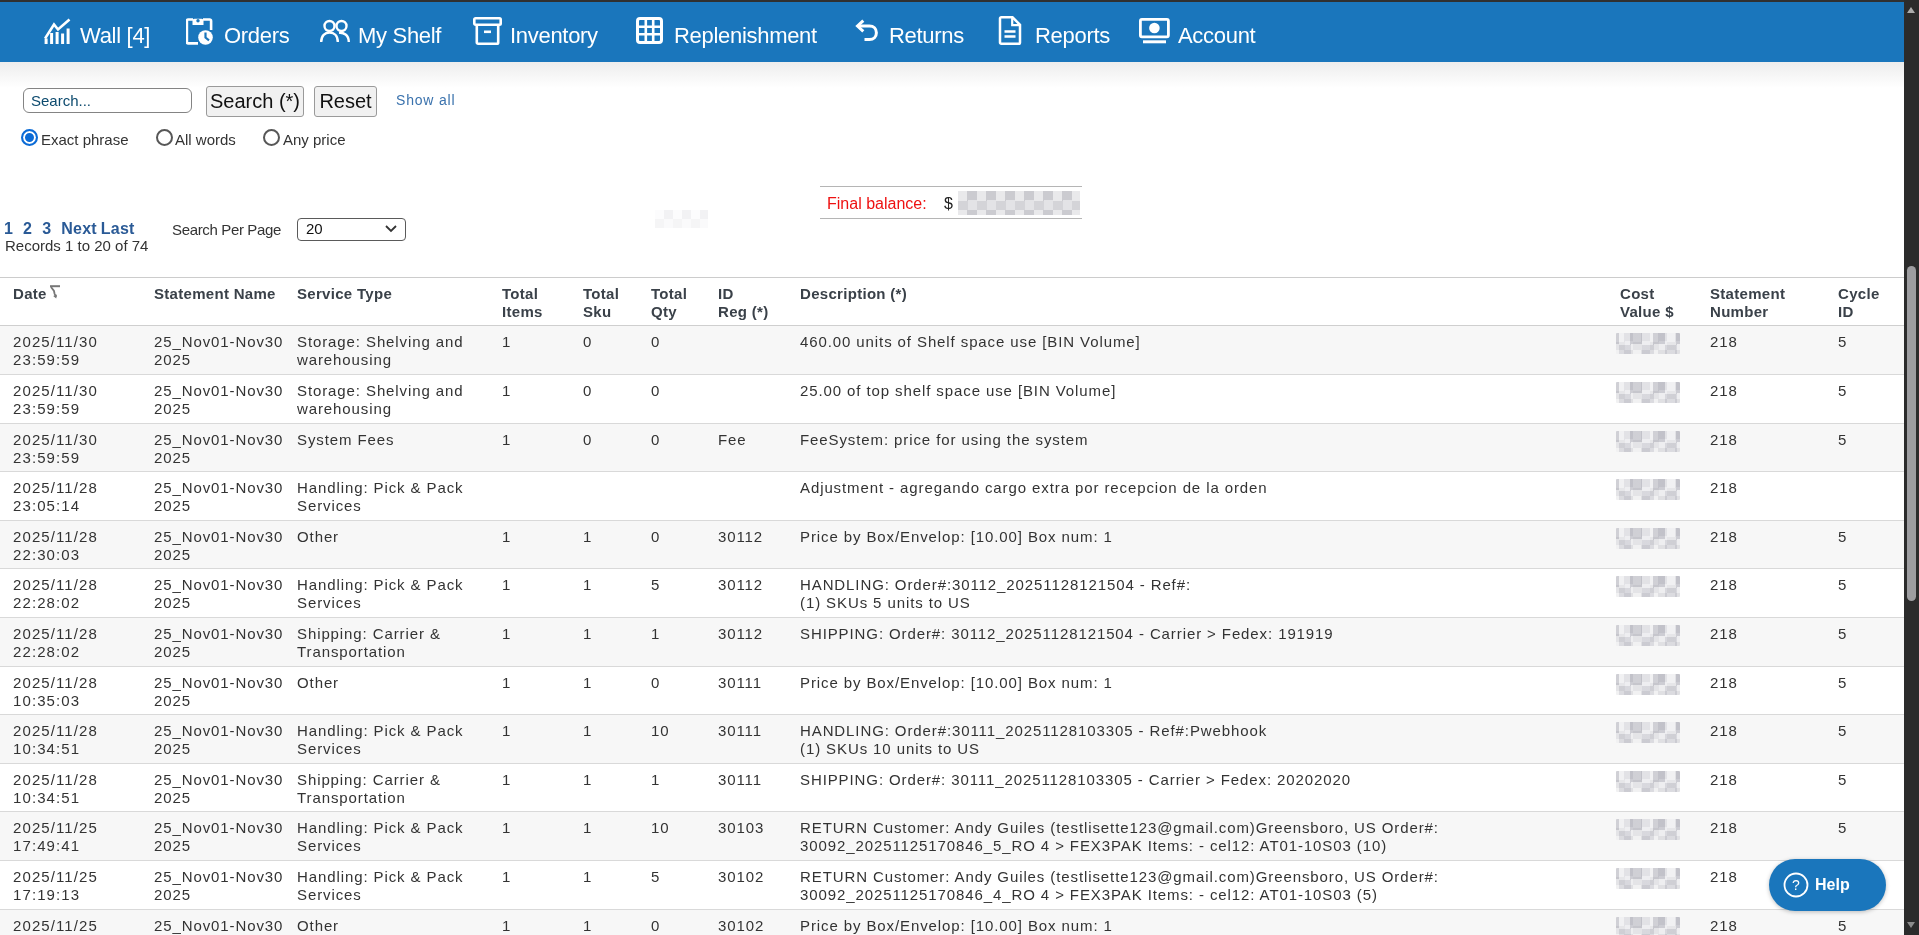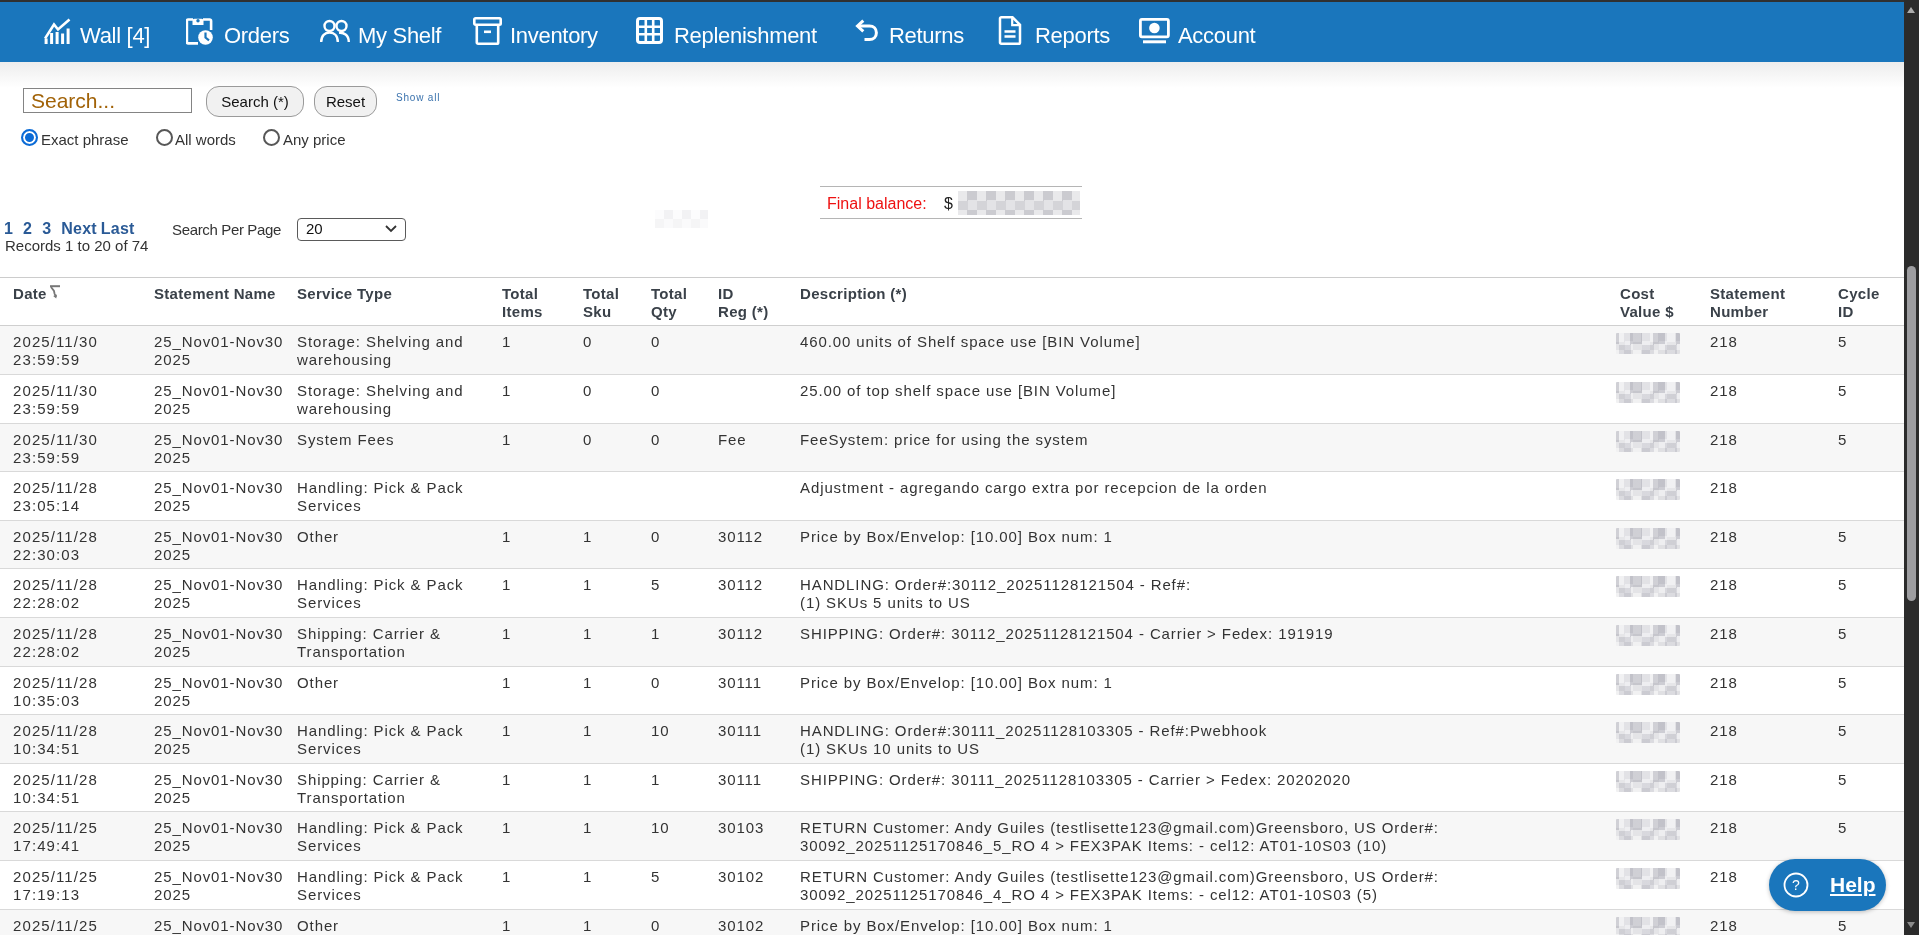--- a/index.html
+++ b/index.html
@@ -5,25 +5,25 @@
 html,body{margin:0;padding:0;}
 body{width:1919px;height:935px;overflow:hidden;position:relative;background:#fff;font-family:"Liberation Sans",sans-serif;color:#333;}
 .abs{position:absolute;}
 
 #topstrip{left:0;top:0;width:1919px;height:2px;background:#303030;}
 #nav{left:0;top:2px;width:1904px;height:60px;background:#1a76bc;padding-left:24px;}
 .nitem{position:absolute;top:0;height:60px;display:flex;align-items:center;color:#fff;font-size:22px;letter-spacing:-0.3px;white-space:nowrap;}
 .nitem span{position:relative;top:4px;}
 .nitem svg{display:block;margin-top:-3px;}
 
-#searchbox{left:23px;top:88px;width:160px;height:23px;border:1px solid #848484;border-radius:0;background:#fff;font-size:21px;color:#a16207;line-height:23px;padding-left:7px;}
-.btn{border:1px solid #9a9a9a;border-radius:13px;background:#f1f1f1;color:#111;font-size:15px;display:flex;align-items:center;justify-content:center;}
+#searchbox{left:23px;top:88px;width:160px;height:23px;border:1px solid #848484;border-radius:6px;background:#fff;font-size:15px;color:#0c4a6e;line-height:23px;padding-left:7px;}
+.btn{border:1px solid #9a9a9a;border-radius:3px;background:#f1f1f1;color:#111;font-size:20px;display:flex;align-items:center;justify-content:center;}
 #btnSearch{left:206px;top:86px;width:96px;height:29px;}
 #btnReset{left:314px;top:86px;width:61px;height:29px;}
-#showall{left:396px;top:92px;font-size:10px;color:#3a72ad;letter-spacing:.8px;}
+#showall{left:396px;top:92px;font-size:14px;color:#3a72ad;letter-spacing:.8px;}
 
 .radio{width:13px;height:13px;border-radius:50%;}
 .radio.off{border:2px solid #575757;background:#fff;}
 .radio.on{border:2px solid #0b6bd6;background:#fff;box-shadow:inset 0 0 0 2px #fff, inset 0 0 0 8px #0b6bd6;}
 .rlabel{font-size:15px;color:#333;}
 
 #fbal{left:820px;top:186px;width:262px;height:31px;border-top:1px solid #b5b5b5;border-bottom:1px solid #b5b5b5;}
 #fbal .t{position:absolute;left:7px;top:8px;color:#ee1111;font-size:16px;}
 #fbal .d{position:absolute;left:124px;top:8px;color:#222;font-size:16px;}
 .pixblur{background:#e6e6e8;background-image:conic-gradient(#d7d7db 25%,#ebebee 0 50%,#dfdfe3 0 75%,#f0f0f2 0);background-size:17px 17px;}
@@ -41,21 +41,21 @@
 #tbl th,#tbl td{vertical-align:top;text-align:left;font-weight:normal;padding:7px 8px 0 13px;line-height:18px;border-bottom:1px solid #d9d9d9;overflow:hidden;white-space:nowrap;letter-spacing:.3px;}
 #tbl td{letter-spacing:.9px;}
 #tbl td:first-child{letter-spacing:1.1px;}
 #tbl th{color:#3a4149;font-weight:bold;border-top:1px solid #cccccc;border-bottom:1px solid #cfcfcf;height:40.4px;}
 #tbl td{height:40.6px;color:#333;}
 #tbl tr.odd td{background:#f7f7f7;}
 .cblur{width:64px;height:21px;margin-left:-4px;background:#dcdce0;background-image:conic-gradient(rgba(175,175,185,.45) 25%,rgba(255,255,255,.3) 0 50%,rgba(190,190,200,.35) 0 75%,rgba(250,250,252,.4) 0),conic-gradient(#d2d2d7 25%,#e6e6e9 0 50%,#d8d8dc 0 75%,#ebebed 0);background-size:23px 23px,17px 17px;background-position:3px 0,0 0;border-radius:1px;}
 
 #help{left:1769px;top:859px;width:117px;height:52px;border-radius:26px;background:#1a76bc;color:#fff;display:flex;align-items:center;box-shadow:0 1px 4px rgba(0,0,0,.25);}
 #help .q{margin-left:14px;}
-#help .t{margin-left:21px;font-size:21px;font-weight:bold;text-decoration:underline;}
+#help .t{margin-left:6px;font-size:16px;font-weight:bold;}
 
 #sbar{left:1904px;top:0;width:15px;height:935px;background:#2b2b2b;}
 #sbar .thumb{position:absolute;left:3px;top:266px;width:9px;height:335px;border-radius:5px;background:#9d9da0;}
 #sbar .up{position:absolute;left:3px;top:7px;width:0;height:0;border-left:4.5px solid transparent;border-right:4.5px solid transparent;border-bottom:6px solid #ababab;}
 #sbar .dn{position:absolute;left:3px;top:922px;width:0;height:0;border-left:4.5px solid transparent;border-right:4.5px solid transparent;border-top:6px solid #8c8c8c;}
 </style>
 </head>
 <body>
 <div id="topstrip" class="abs"></div>
 <div id="underglow" class="abs" style="left:0;top:62px;width:1904px;height:26px;background:linear-gradient(#ededed,#ffffff);"></div>

